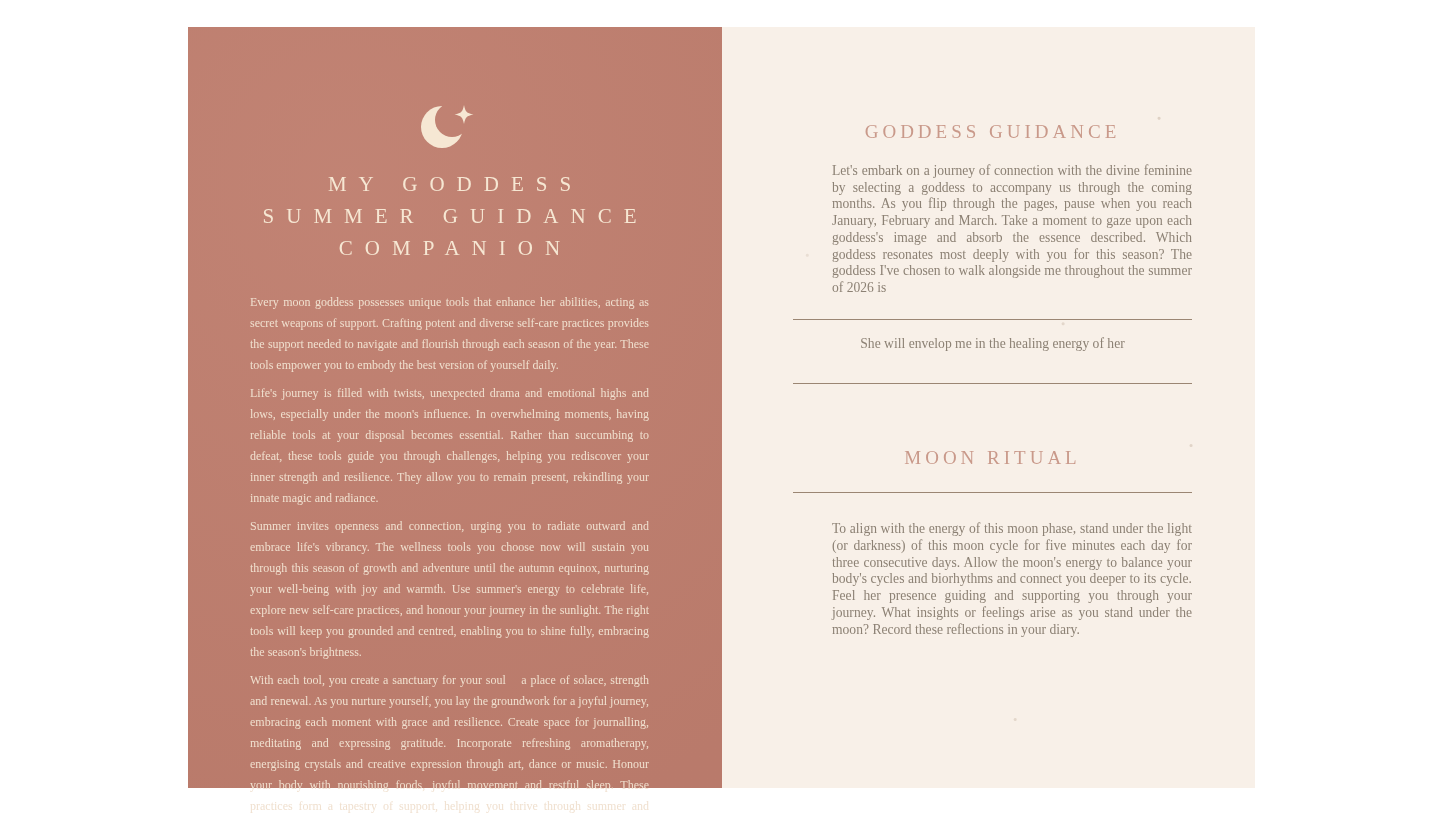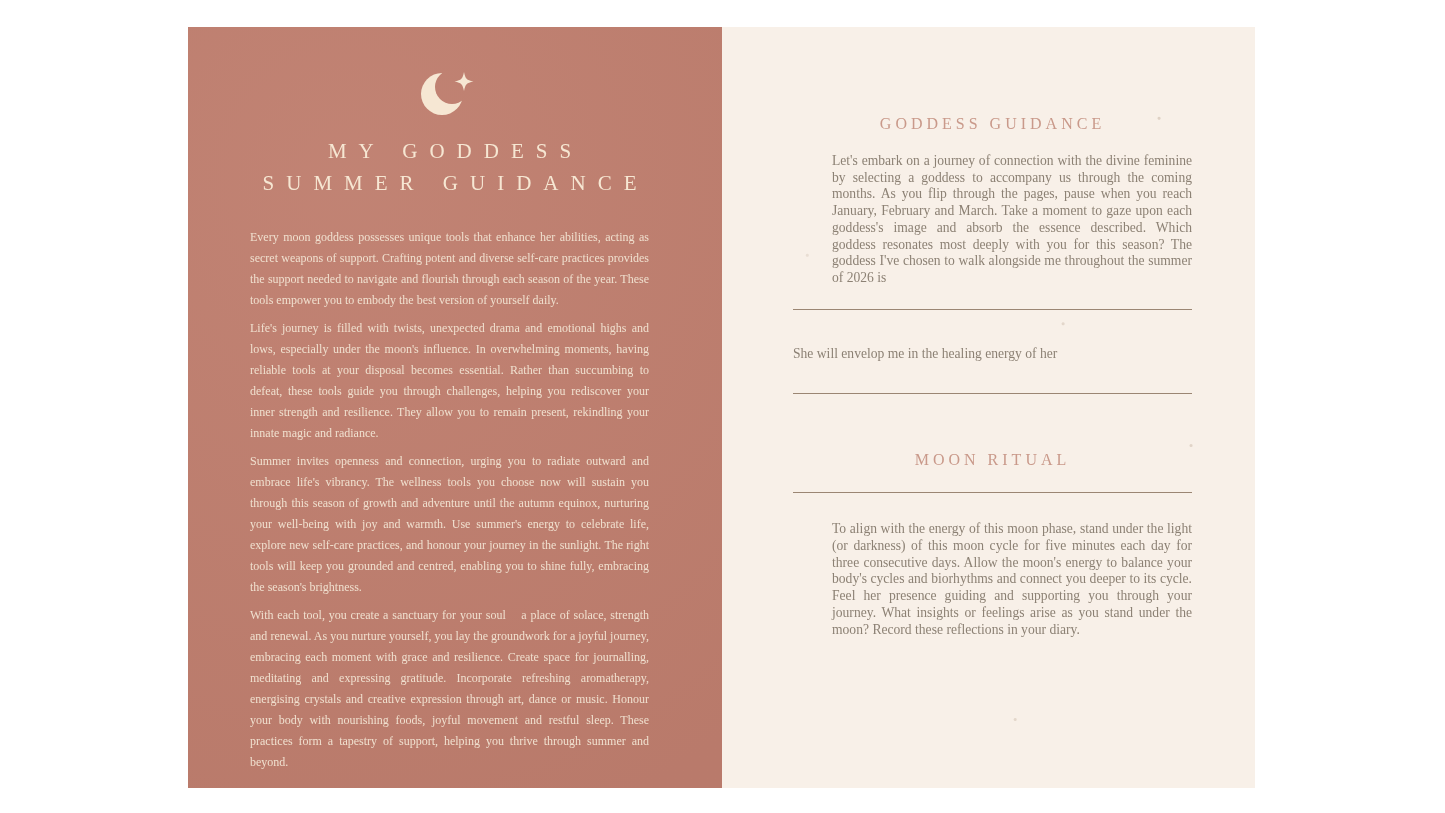--- a/index.html
+++ b/index.html
@@ -16,21 +16,21 @@
     display: flex;
   }
 
   
   .page-left {
     width: 534px; height: 761px;
     background:
       radial-gradient(120% 90% at 30% 20%, rgba(255,255,255,0.04), rgba(0,0,0,0.03)),
       #bf7e6e;
     color: #f2e1d0;
-    padding: 38px 73px 0 62px;
+    padding: 71px 73px 0 62px;
   }
   .moon-wrap {
     text-align: center;
     margin-bottom: 12px;
   }
   .moon-wrap svg { display: inline-block; }
   .cover-title {
     text-align: center;
     color: #f6e7d3;
     font-size: 21px;
@@ -59,24 +59,25 @@
       radial-gradient(circle at 55% 91%, rgba(165,140,115,0.25) 0 1px, transparent 2px),
       radial-gradient(circle at 16% 30%, rgba(165,140,115,0.18) 0 1px, transparent 2px),
       radial-gradient(circle at 73% 68%, rgba(165,140,115,0.20) 0 1px, transparent 2px);
     background-color: #f8f0e8;
     color: #8c8174;
     padding: 0 63px 0 71px;
   }
   .section-heading {
     text-align: center;
     color: #c9998a;
-    font-size: 16px;
+    font-size: 19px;
     letter-spacing: 4px;
     font-weight: 400;
     white-space: nowrap;
+    margin-top: 6px;
   }
   .goddess-heading { padding-top: 88px; margin-bottom: 20px; }
   .moon-heading    { padding-top: 57px; margin-bottom: 20px; }
   .right-copy {
     font-size: 13.6px;
     line-height: 16.7px;
     text-align: justify;
     color: #8c8174;
     margin-left: 39px;
   }
@@ -86,22 +87,22 @@
     height: 1px;
     width: 100%;
   }
   .line-1 { margin-top: 22px; }
   .line-2 { margin-top: 31px; }
   .line-3 { margin-top: 23px; }
   .prompt-text {
     font-size: 13.6px;
     line-height: 16.7px;
     color: #8c8174;
-    margin-top: 36px;
-    text-align: left;
+    margin-top: 16px;
+    text-align: center;
   }
   .ritual-instructions { margin-top: 28px; }
 </style>
 </head>
 <body>
 
 <div class="spread">
 
   <div class="page-left">
     <div class="moon-wrap">
@@ -114,20 +115,21 @@
             </mask>
           </defs>
           <circle cx="23" cy="29" r="21" fill="#f6e7d3" mask="url(#crescentMask)"></circle>
           <path d="M45 7 C46.6 14.2 47.3 14.9 54.5 16.5 C47.3 18.1 46.6 18.8 45 26 C43.4 18.8 42.7 18.1 35.5 16.5 C42.7 14.9 43.4 14.2 45 7 Z" fill="#f6e7d3"></path>
         </svg>
       </span>
     </div>
     <h1 class="cover-title">
       <div class="tline">MY GODDESS</div>
       <div class="tline">SUMMER GUIDANCE</div>
+      <div class="tline">COMPANION</div>
     </h1>
     <div class="body-copy">
       <p>Every moon goddess possesses unique tools that enhance her abilities, acting as secret weapons of support. Crafting potent and diverse self-care practices provides the support needed to navigate and flourish through each season of the year. These tools empower you to embody the best version of yourself daily.</p>
       <p>Life's journey is filled with twists, unexpected drama and emotional highs and lows, especially under the moon's influence. In overwhelming moments, having reliable tools at your disposal becomes essential. Rather than succumbing to defeat, these tools guide you through challenges, helping you rediscover your inner strength and resilience. They allow you to remain present, rekindling your innate magic and radiance.</p>
       <p>Summer invites openness and connection, urging you to radiate outward and embrace life's vibrancy. The wellness tools you choose now will sustain you through this season of growth and adventure until the autumn equinox, nurturing your well-being with joy and warmth. Use summer's energy to celebrate life, explore new self-care practices, and honour your journey in the sunlight. The right tools will keep you grounded and centred, enabling you to shine fully, embracing the season's brightness.</p>
       <p>With each tool, you create a sanctuary for your soul&nbsp;&nbsp;&nbsp; a place of solace, strength and renewal. As you nurture yourself, you lay the groundwork for a joyful journey, embracing each moment with grace and resilience. Create space for journalling, meditating and expressing gratitude. Incorporate refreshing aromatherapy, energising crystals and creative expression through art, dance or music. Honour your body with nourishing foods, joyful movement and restful sleep. These practices form a tapestry of support, helping you thrive through summer and beyond.</p>
     </div>
   </div>
 
   <div class="page-right">

